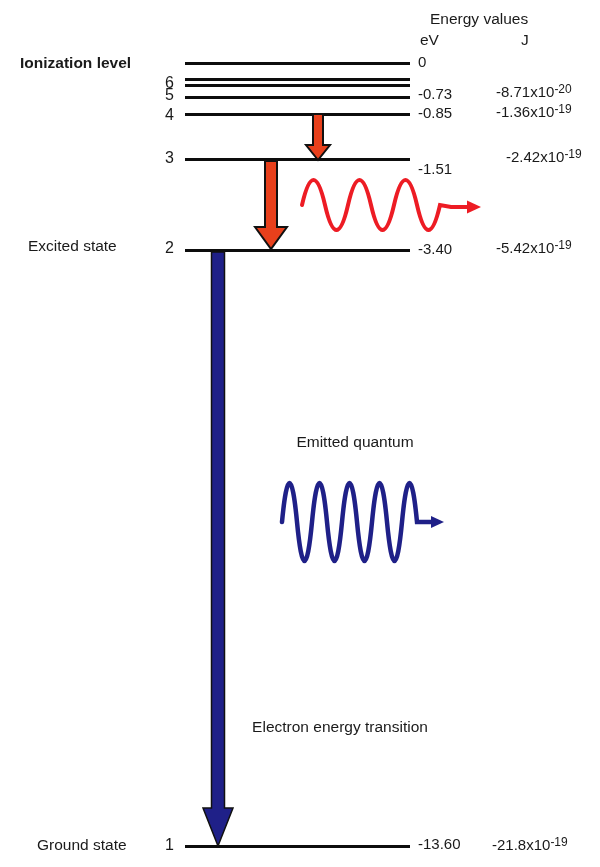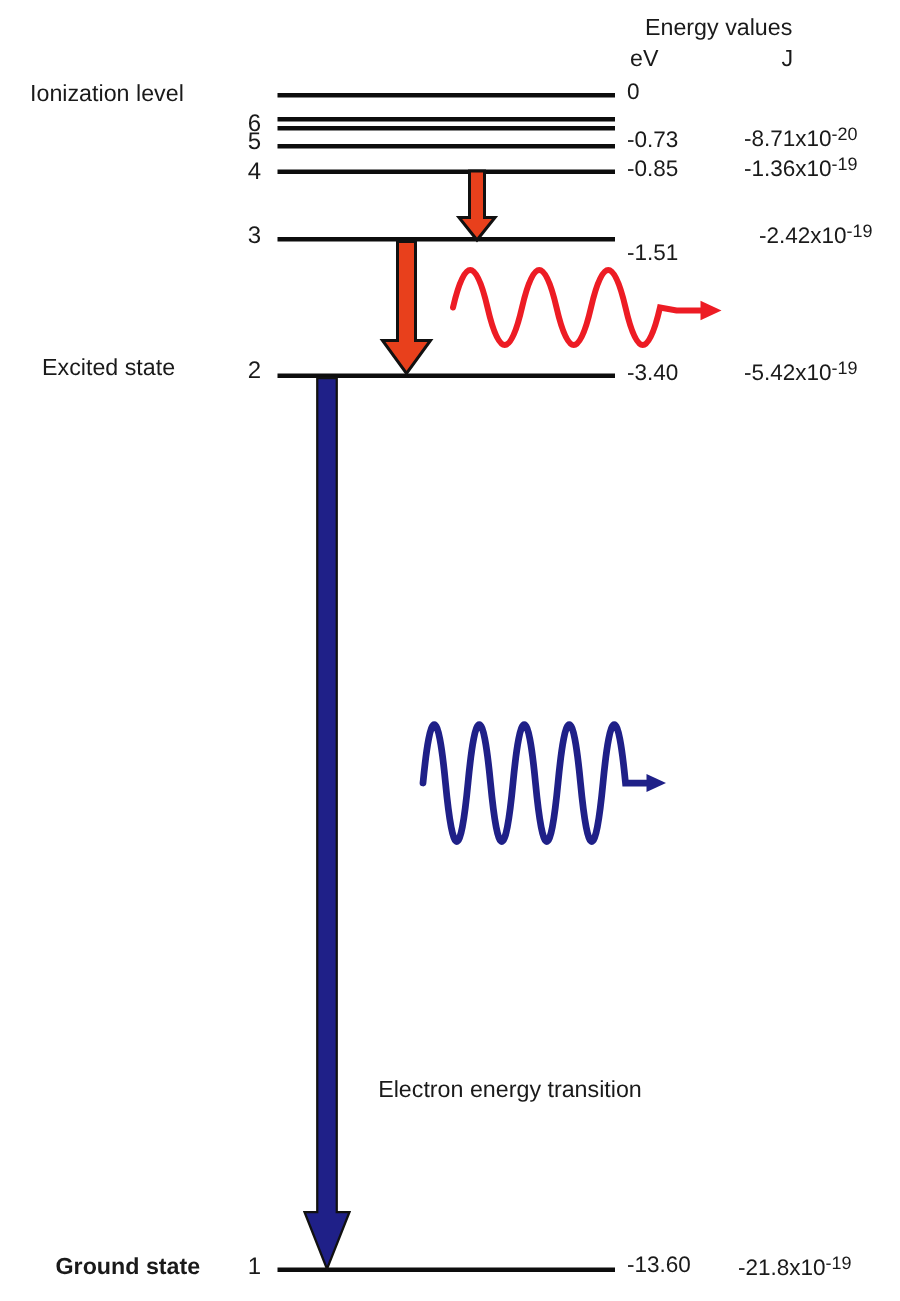--- a/index.html
+++ b/index.html
@@ -18,23 +18,23 @@
 </style>
 </head>
 <body>
 
 <div id="stage">
 
   <div class="txt" style="left:430px;top:10px;width:120px;">Energy values</div>
   <div class="txt" style="left:420px;top:31px;">eV</div>
   <div class="txt" style="left:521px;top:31px;">J</div>
 
-  <div class="txt" style="left:20px;top:54px;">Ionization level</div>
+  <div class="txt" style="left:20px;top:54px;font-weight:bold;">Ionization level</div>
   <div class="txt" style="left:28px;top:237px;">Excited state</div>
-  <div class="txt" style="left:37px;top:836px;font-weight:bold;">Ground state</div>
+  <div class="txt" style="left:37px;top:836px;">Ground state</div>
 
   <div class="lvl-line" style="top:62px;"></div>
   <div class="lvl-line" style="top:78px;"></div>
   <div class="lvl-line" style="top:84px;"></div>
   <div class="lvl-line" style="top:96px;"></div>
   <div class="lvl-line" style="top:113px;"></div>
   <div class="lvl-line" style="top:158px;"></div>
   <div class="lvl-line" style="top:249px;"></div>
   <div class="lvl-line" style="top:845px;"></div>
 
@@ -68,20 +68,21 @@
 
   <svg style="left:293px;top:165px;" width="205" height="84">
     <path d="M 9 40 Q 20.5 -10 32 40 Q 43.5 90 55 40 Q 66.5 -10 78 40 Q 89.5 90 101 40 Q 112.5 -10 124 40 Q 135.5 90 147 40 L 158 42 L 174 42" fill="none" stroke-width="4" stroke-linecap="round" stroke="#ed1c24"></path>
     <polygon points="174,35.5 188,42 174,48.5" fill="#ed1c24"></polygon>
   </svg>
 
   <svg style="left:200px;top:250px;" width="36" height="600">
     <polygon points="11.5,2 24.5,2 24.5,558 33,558 18,596 3,558 11.5,558" stroke-width="1.5" fill="#1f2088" stroke="#111111"></polygon>
   </svg>
 
+  <div class="txt center" style="left:260px;top:433px;width:190px;">Emitted quantum</div>
 
   <svg style="left:275px;top:470px;" width="180" height="105">
     <path d="M 7 52 Q 14.5 -26 22 52 Q 29.5 130 37 52 Q 44.5 -26 52 52 Q 59.5 130 67 52 Q 74.5 -26 82 52 Q 89.5 130 97 52 Q 104.5 -26 112 52 Q 119.5 130 127 52 Q 134.5 -26 142 52 L 156 52" fill="none" stroke-width="4.5" stroke-linecap="round" stroke="#1f2088"></path>
     <polygon points="156,46 169,52 156,58" fill="#1f2088"></polygon>
   </svg>
 
   <div class="txt center" style="left:240px;top:718px;width:200px;">Electron energy transition</div>
 
 </div>
 

